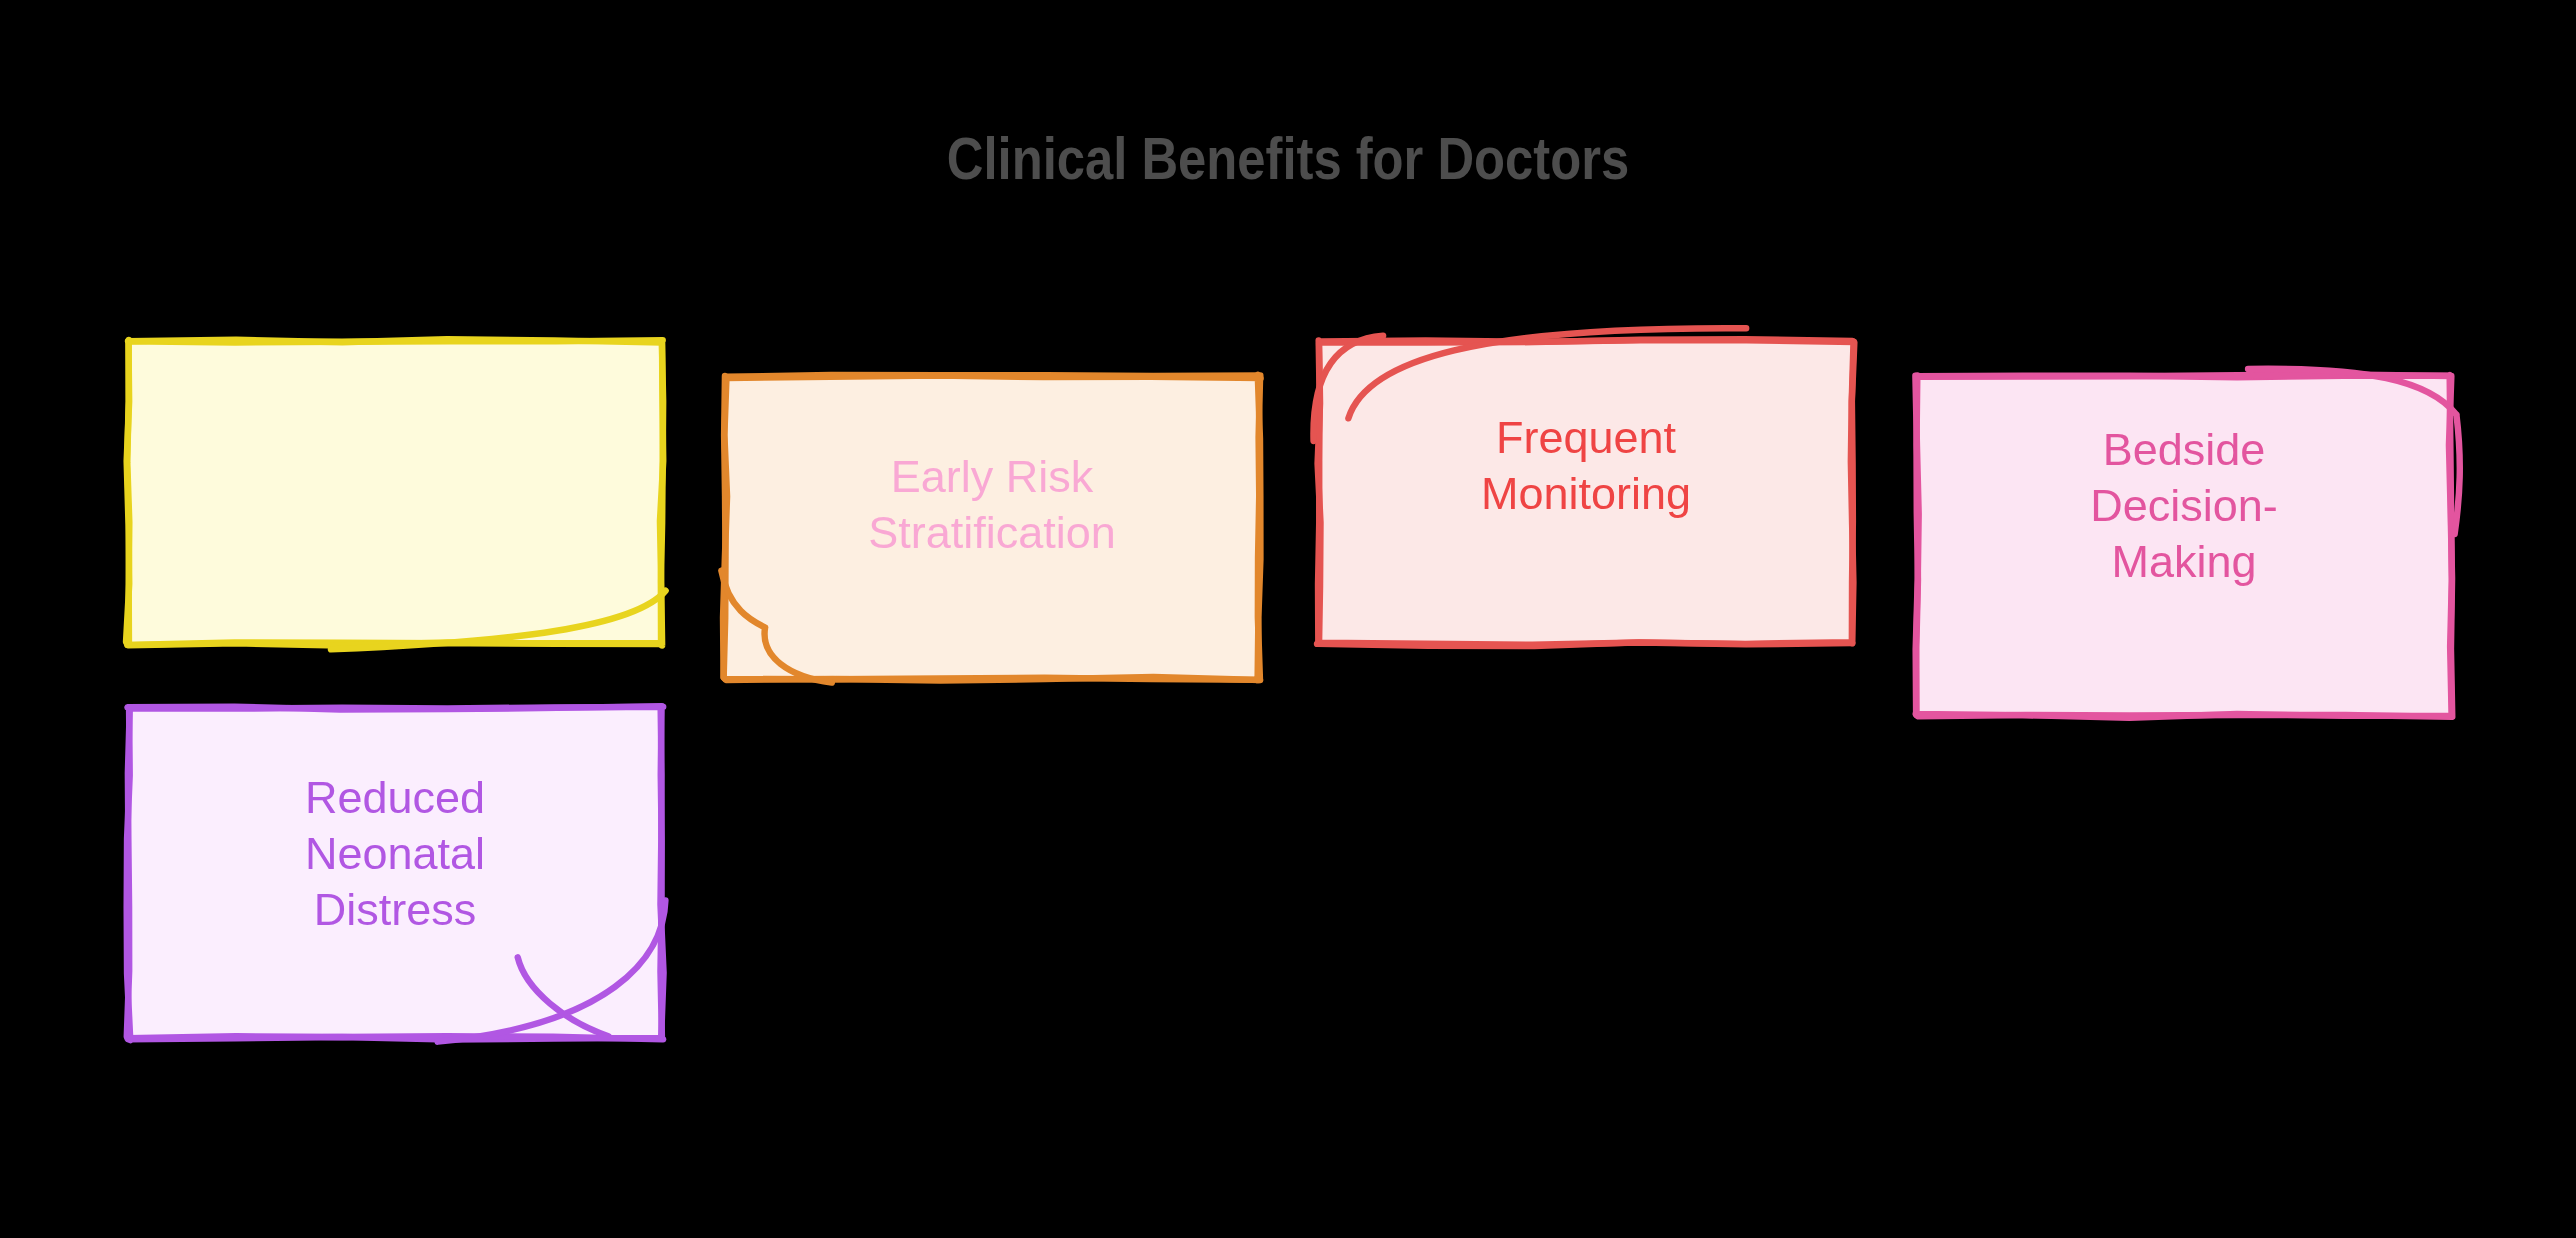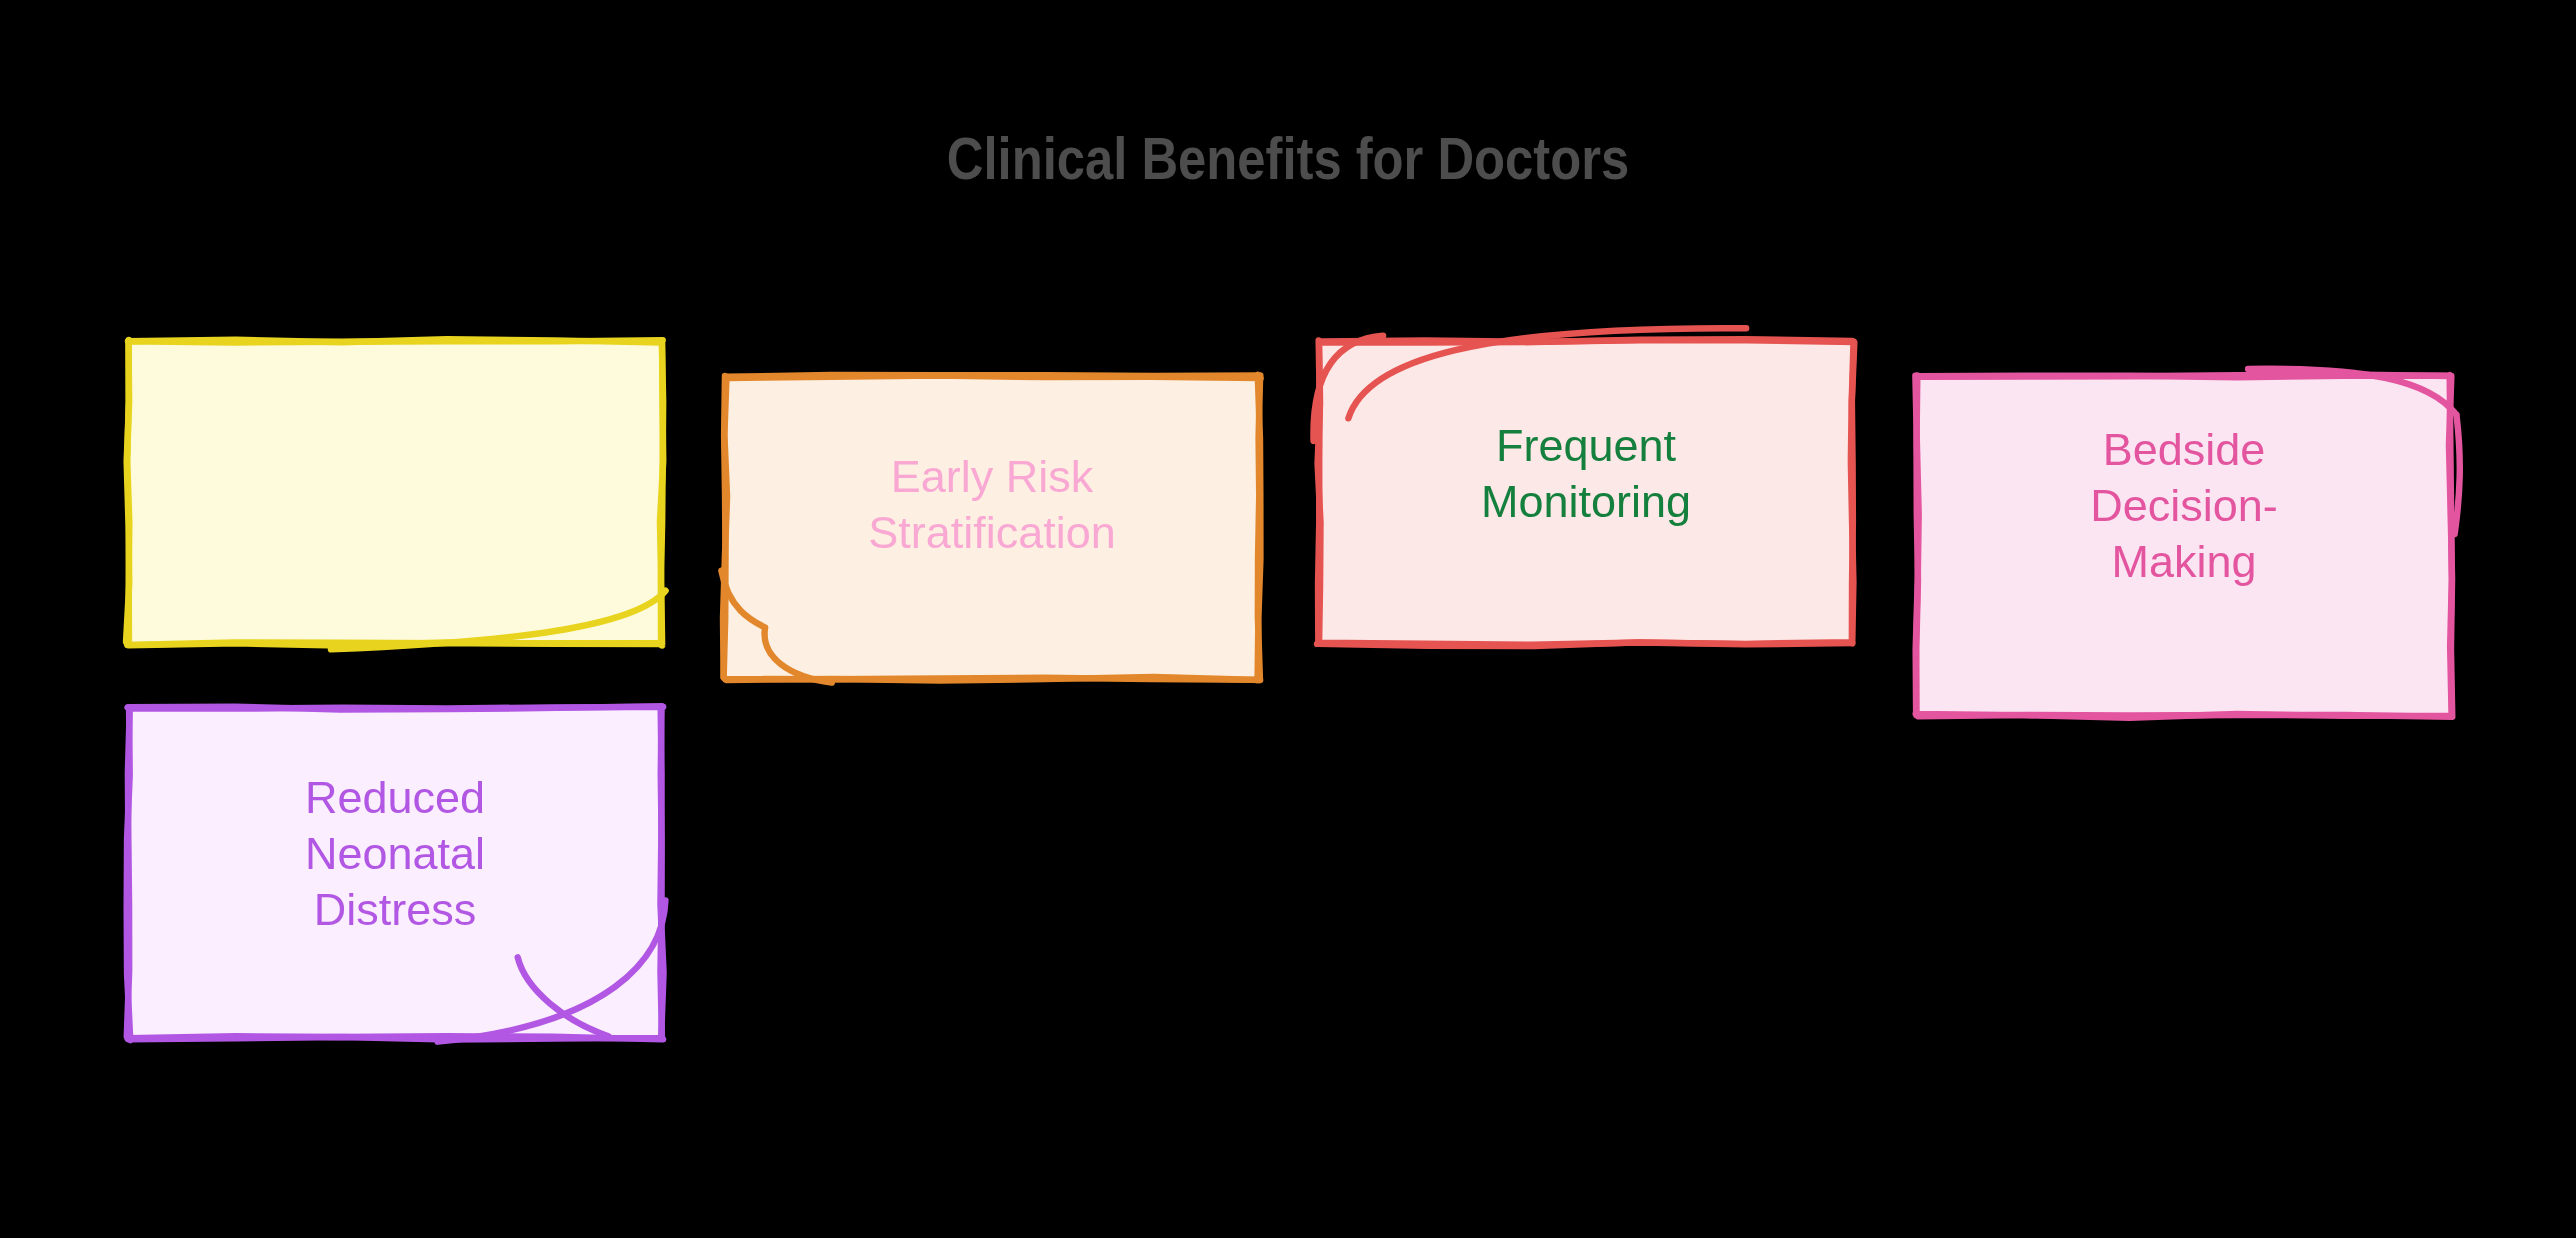--- a/index.html
+++ b/index.html
@@ -85,21 +85,21 @@
       </div>
       <div class="node" style="left: 1264px; top: 286px; width: 644px; height: 413px;">
         <svg width="644" height="413" viewBox="0 0 702 450">
           <g transform="translate(60,60)">
             <path d="M 0.6 0.6 L 117.1 -1.1 L 232.4 0.1 L 350.0 0.9 L 466.0 0.1 L 582.4 0.6 L 581.2 -0.8 L 580.9 65.6 L 581.9 132.4 L 583.1 197.6 L 581.6 263.0 L 582.8 330.2 L 582.9 330.9 L 464.7 331.0 L 350.3 330.9 L 233.1 329.2 L 115.7 329.8 L -1.0 329.7 L -0.7 329.3 L 0.8 263.0 L -0.0 197.0 L -0.9 133.0 L 0.1 66.5 L 0.5 0.2 Z" fill="#FCE8E7" stroke="none"></path>
             <path d="M 0.4 0.4 L 116.3 -0.8 L 232.8 0.7 L 350.2 -0.8 L 466.0 -1.0 L 583.4 1.0 L 583.5 1.5 L 580.8 65.5 L 581.6 133.3 L 581.9 196.7 L 581.0 262.7 L 580.8 329.0 L 581.2 329.2 L 465.6 330.5 L 349.7 328.5 L 232.5 331.0 L 115.1 329.8 L 1.1 328.7 L -0.8 329.2 L -1.1 265.2 L 0.2 198.3 L 0.2 130.5 L 0.7 66.0 L -0.4 -0.8 Z" fill="none" stroke="#E55451" stroke-width="7" stroke-linecap="round" stroke-linejoin="round"></path>
             <path d="M 1.6 1.6 L 115.7 1.4 L 234.7 1.1 L 349.7 -1.5 L 463.4 -2.0 L 581.4 -0.3 L 582.6 0.6 L 580.6 67.1 L 579.7 131.3 L 581.1 200.1 L 582.5 263.1 L 581.2 329.4 L 580.1 328.1 L 464.2 330.0 L 348.4 328.4 L 234.6 332.3 L 118.2 332.0 L -2.2 330.0 L -0.0 330.0 L 1.1 266.2 L 1.6 197.6 L -1.6 133.4 L 1.1 67.9 L 0.1 2.3 Z" fill="none" stroke="#E55451" stroke-width="7" stroke-linecap="round" stroke-linejoin="round"></path>
             <path d="M -6 108.9 C -8 33, 20.37 -2, 69.84 -6 M 32.01 84.15 C 52.379999999999995 19.8, 174.6 -16, 465.6 -14" fill="none" stroke="#E55451" stroke-width="7" stroke-linecap="round" stroke-linejoin="round"></path>
           </g>
         </svg>
-        <div class="node-label" style="color: #15803d; top: 132px;">Frequent
+        <div class="node-label" style="color: #ef4444; top: 124px;">Frequent
 Monitoring</div>
       </div>
       <div class="node" style="left: 1862px; top: 321px; width: 644px; height: 450px;">
         <svg width="644" height="450" viewBox="0 0 702 490">
           <g transform="translate(60,60)">
             <path d="M 1.0 1.0 L 115.6 -0.4 L 232.5 0.9 L 349.1 -0.9 L 464.9 -0.9 L 581.1 -0.7 L 581.4 -0.6 L 582.0 74.4 L 582.3 146.9 L 581.8 222.7 L 581.1 295.9 L 582.8 369.1 L 581.5 369.5 L 464.9 370.8 L 349.4 370.2 L 233.0 368.9 L 116.9 370.0 L -0.3 369.5 L 0.6 370.6 L -0.3 296.0 L -0.2 222.8 L 0.4 148.1 L 0.9 74.5 L -0.9 -1.0 Z" fill="#FCE5F3" stroke="none"></path>
             <path d="M -0.0 -0.0 L 115.6 -0.6 L 231.9 -0.6 L 348.9 1.0 L 464.8 -0.6 L 581.1 -0.5 L 580.6 -1.4 L 581.3 73.1 L 582.1 146.8 L 582.9 223.4 L 581.1 294.6 L 582.7 370.1 L 583.3 371.3 L 466.8 369.3 L 350.4 369.2 L 231.6 369.7 L 117.9 369.2 L 1.2 370.6 L -0.7 369.3 L -0.8 295.5 L 1.0 222.0 L -0.3 147.9 L -0.6 74.5 L 0.3 -1.0 Z" fill="none" stroke="#E3559F" stroke-width="7" stroke-linecap="round" stroke-linejoin="round"></path>
             <path d="M 0.5 0.5 L 117.8 0.3 L 230.9 -0.1 L 349.1 -1.3 L 464.4 -2.0 L 582.4 -0.4 L 582.4 0.4 L 579.8 74.9 L 581.6 145.9 L 583.2 220.5 L 582.0 297.0 L 583.4 369.7 L 582.1 370.1 L 465.8 370.2 L 348.8 368.1 L 231.5 372.2 L 114.4 369.4 L -1.5 368.1 L -1.0 369.0 L -1.5 297.3 L 0.8 219.7 L 1.8 150.2 L -0.1 75.8 L -1.8 -0.6 Z" fill="none" stroke="#E3559F" stroke-width="7" stroke-linecap="round" stroke-linejoin="round"></path>
             <path d="M 360.84 -8 C 488.88 -10, 558.72 4, 588 42 M 588 42 C 594 92, 592 130, 586 172" fill="none" stroke="#E3559F" stroke-width="7" stroke-linecap="round" stroke-linejoin="round"></path>
           </g>

